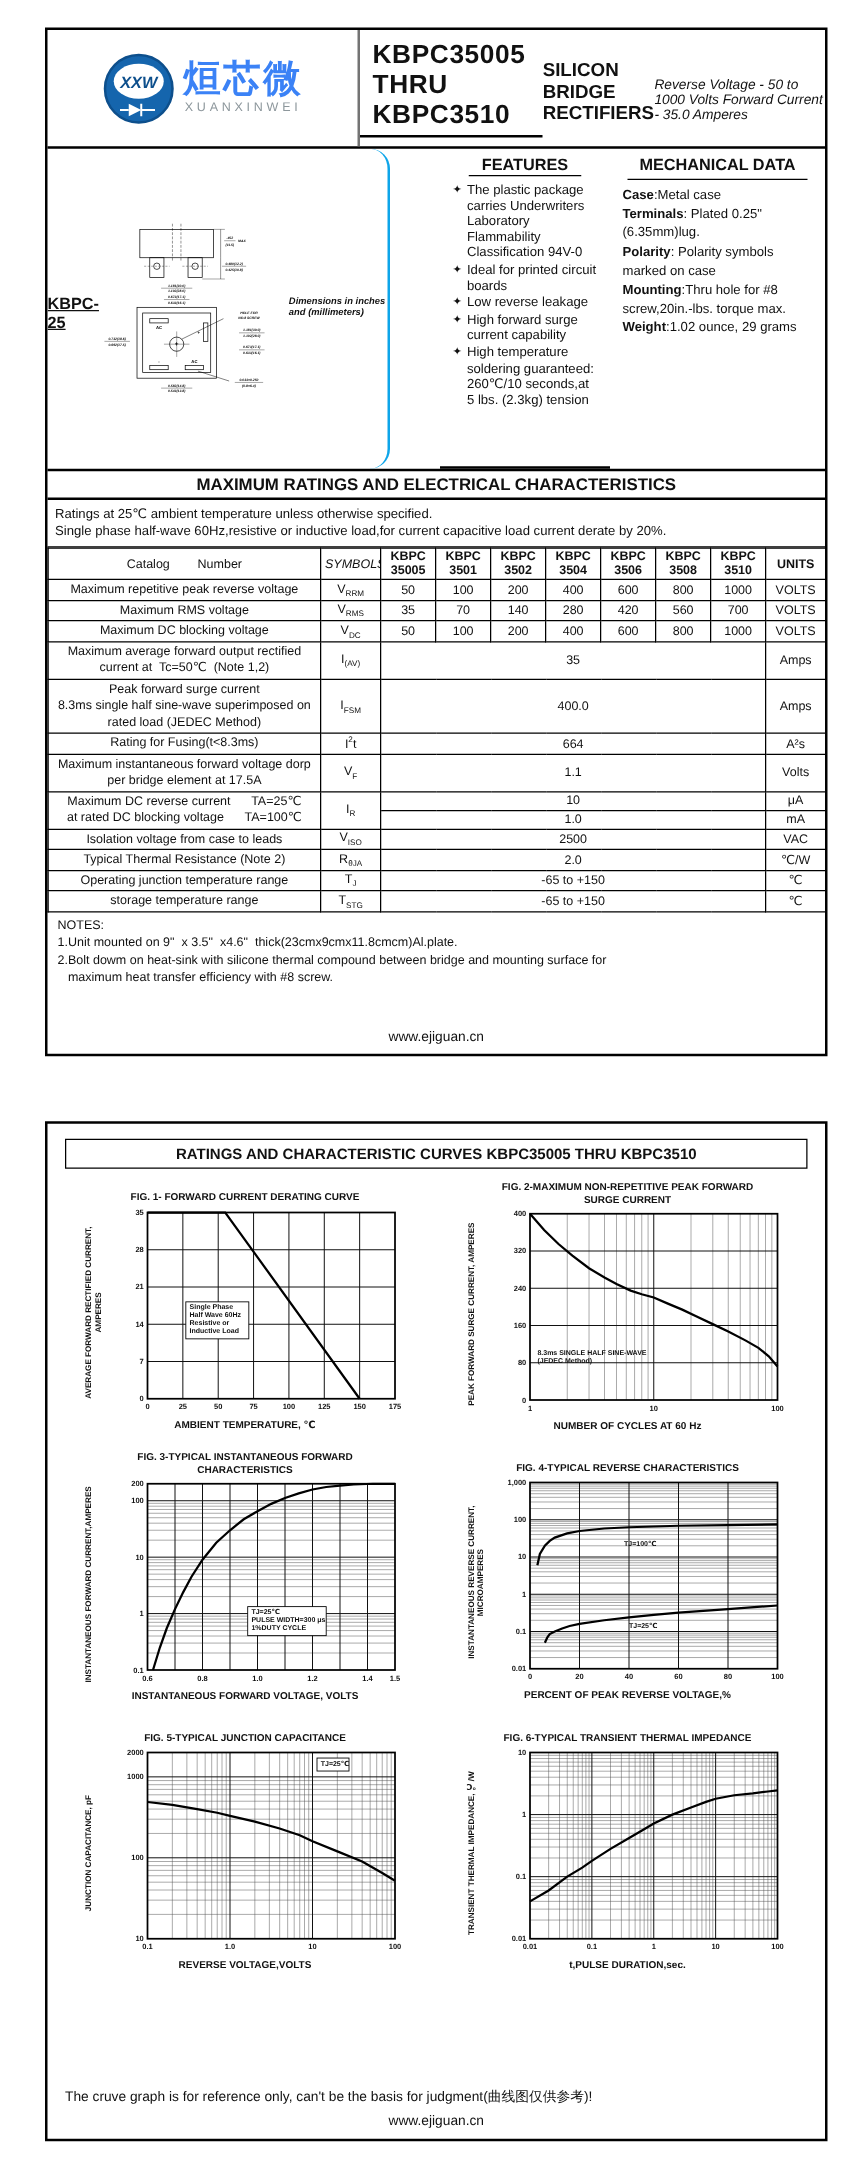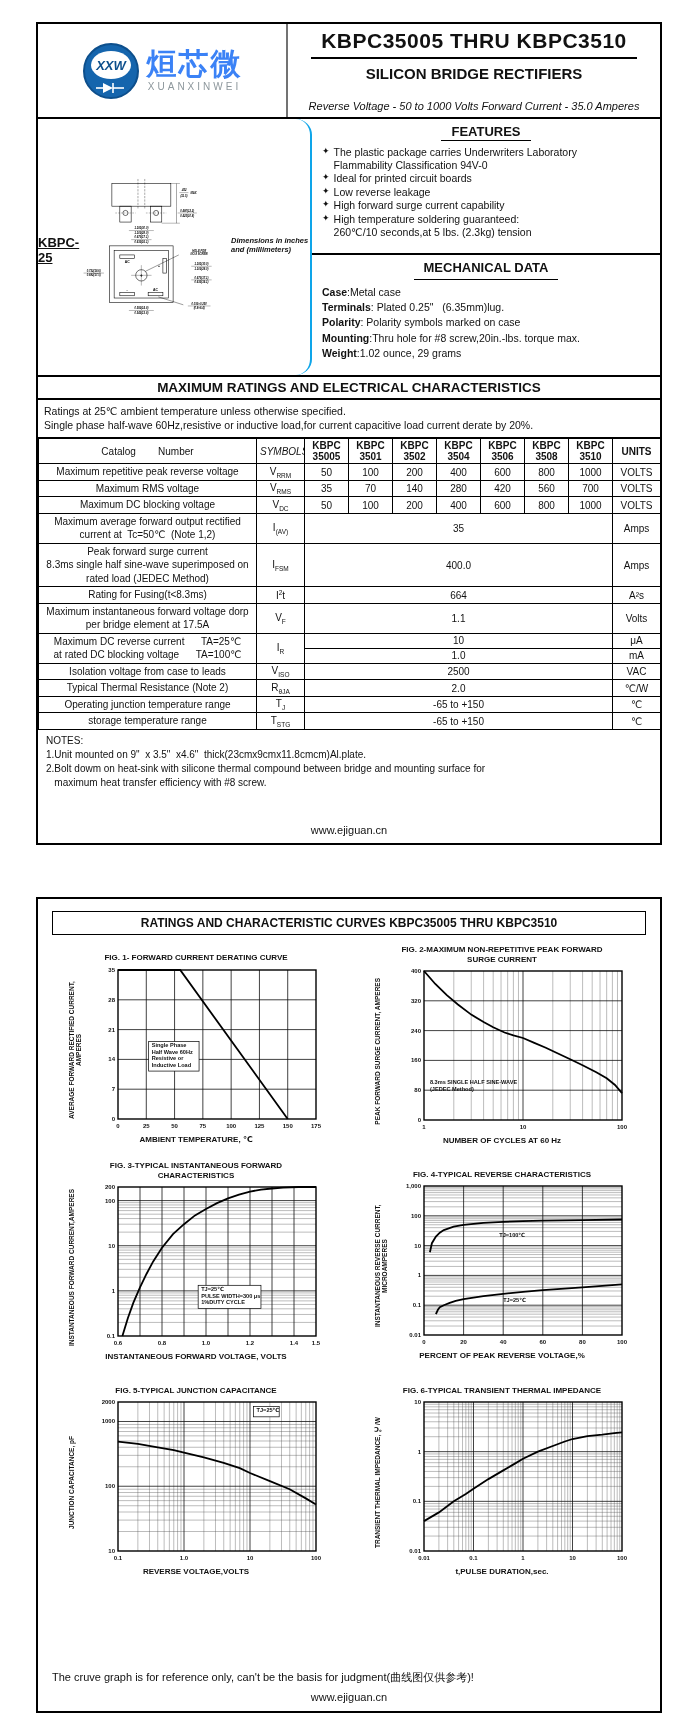--- a/index.html
+++ b/index.html
@@ -9,31 +9,31 @@
         box-sizing:border-box;display:flex;flex-direction:column;}
   #page1{top:22px;height:823px;}
   #page2{top:897px;height:816px;justify-content:center;}
 
   
   .hdr{display:flex;border-bottom:2px solid #000;height:93px;flex:0 0 auto;}
   .logo-cell{width:248px;border-right:2px solid #737373;display:flex;align-items:center;justify-content:center;gap:7px;}
   .logo-txt{display:flex;flex-direction:column;align-items:center;line-height:1;}
   .logo-cn{font-size:30px;font-weight:bold;color:#3b82f6;letter-spacing:2px;}
   .logo-en{font-size:10px;color:#8d979c;letter-spacing:3px;margin-top:3px;}
-  .title-cell{flex:1;display:flex;flex-direction:column;align-items:center;justify-content:center;}
+  .title-cell{flex:1;display:flex;flex-direction:row;align-items:center;justify-content:center;}
   .doc-title{font-size:21px;font-weight:bold;border-bottom:2px solid #000;padding:0 10px 4px;letter-spacing:.5px;}
   .doc-sub{font-size:15px;font-weight:bold;margin-top:6px;}
   .doc-tag{font-size:11px;font-style:italic;margin-top:18px;}
 
   
   .mid{display:flex;border-bottom:2px solid #000;height:256px;flex:0 0 auto;}
   .pkg{width:272px;border-right:2px solid #0ea5e9;display:flex;flex-direction:row;align-items:center;overflow:hidden;border-radius:16px;}
   .pkg-title{font-weight:bold;font-size:13px;text-decoration:underline;margin:5px 0 0;}
   .pkg-note{font-size:7.5px;font-style:italic;font-weight:bold;margin-top:-4px;}
-  .rcol{flex:1;display:flex;flex-direction:column;}
+  .rcol{flex:1;display:flex;flex-direction:row;padding-left:40px;}
   .features{border-bottom:2px solid #000;flex:0 0 136px;padding:3px 10px 0;box-sizing:border-box;}
   .mech{padding:2px 10px;font-size:10.5px;line-height:1.45;}
   .sec-title{text-align:center;font-weight:bold;font-size:13px;border-bottom:1.5px solid #000;
              width:fit-content;margin:2px auto 5px;padding:0 10px 1px;}
   .feat-item{font-size:10.5px;line-height:1.2;display:flex;margin-bottom:1px;}
   .feat-item .bullet{margin-right:4px;font-size:9px;}
   .feat-item .ftext{white-space:pre-wrap;}
   .mech-item b{font-weight:bold;}
   .mech-item span{white-space:pre-wrap;}
 

